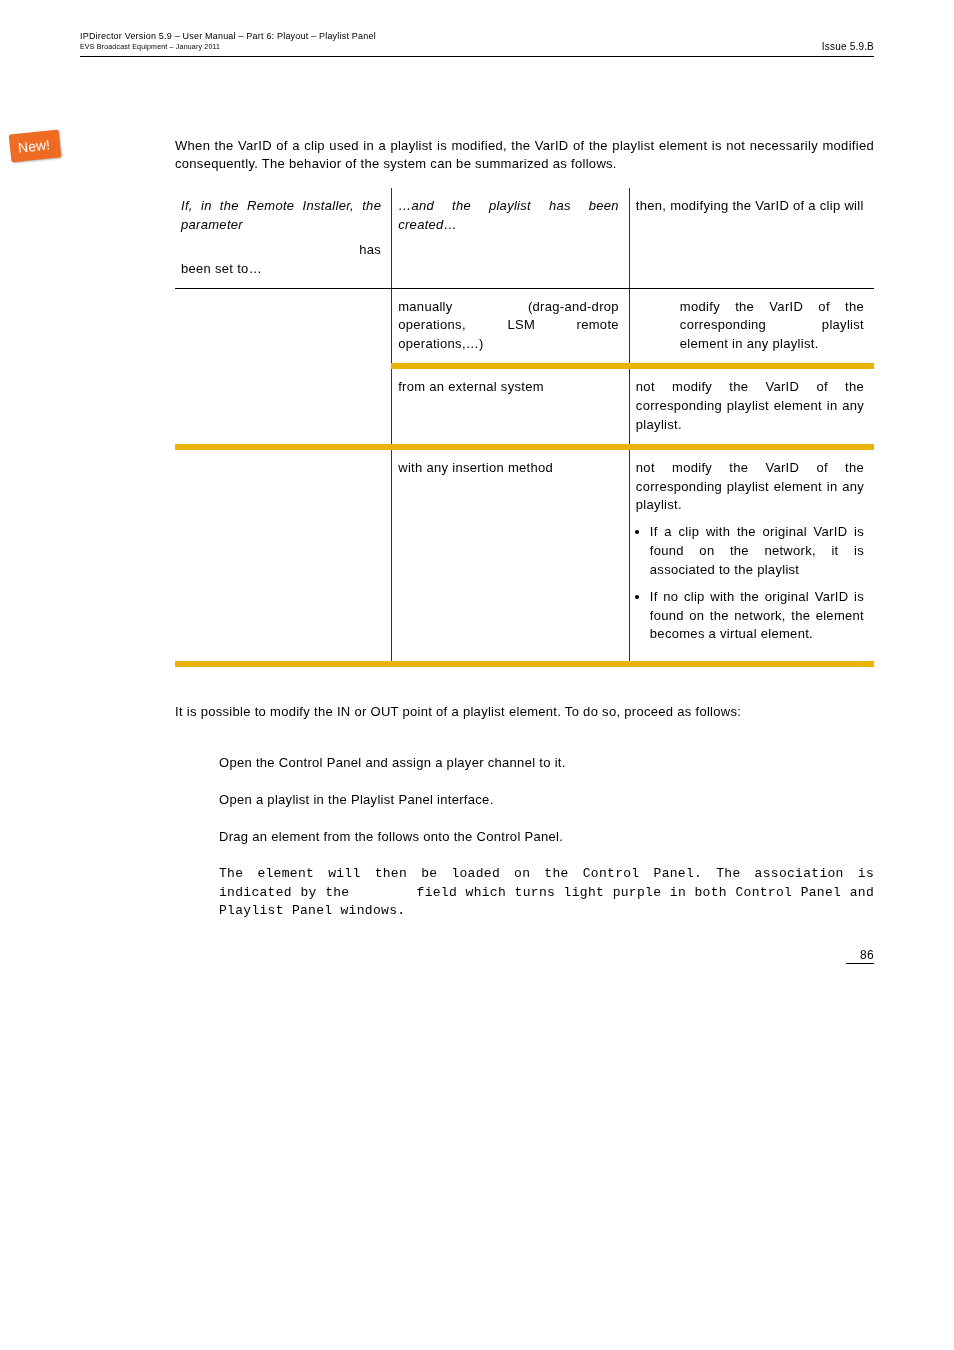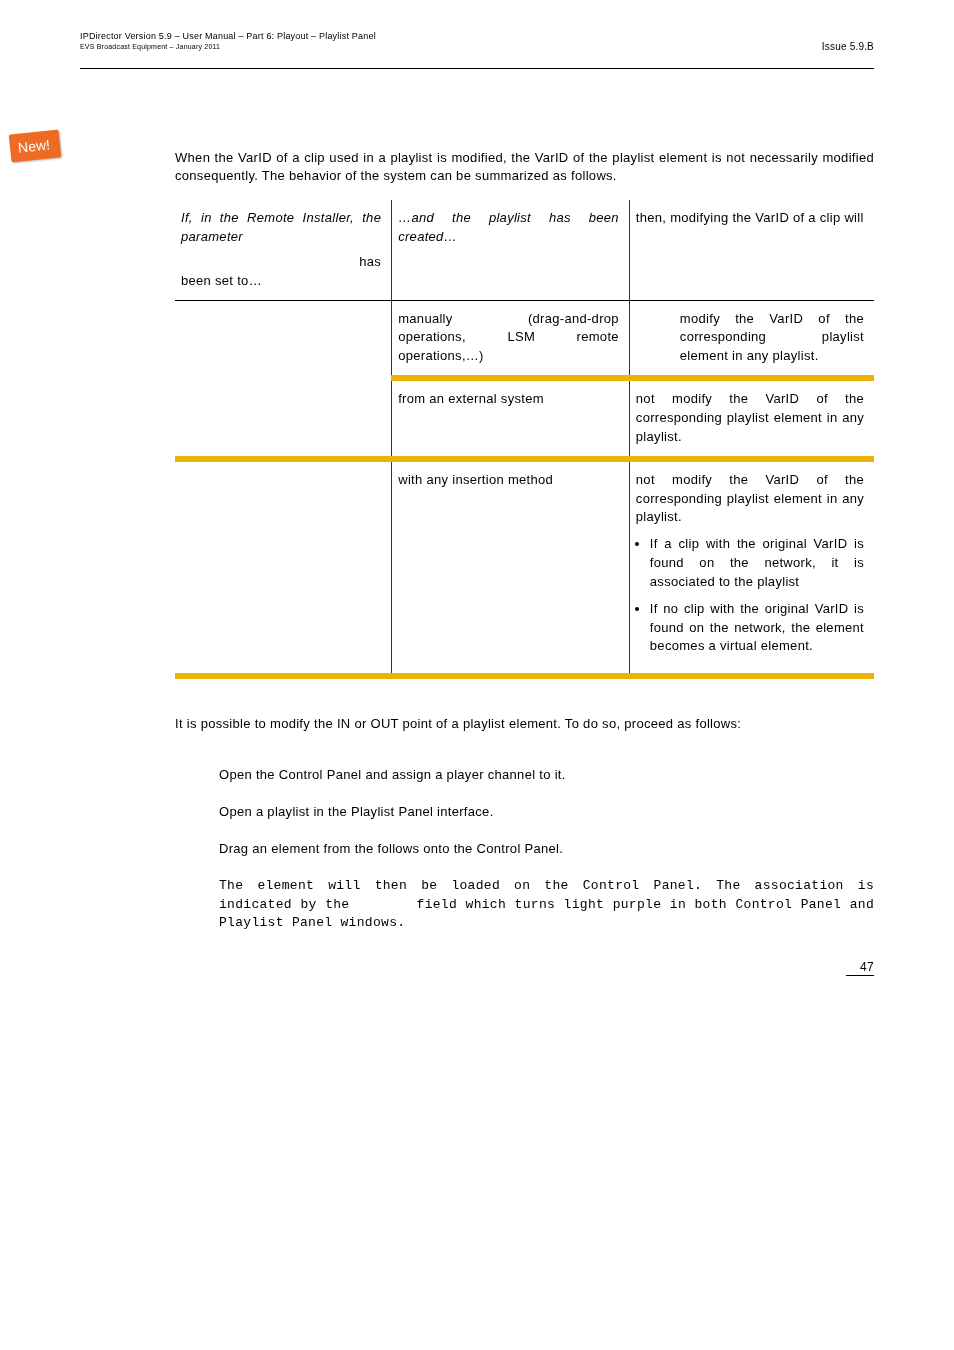--- a/index.html
+++ b/index.html
@@ -13,21 +13,21 @@
   }
   .page {
     padding: 30px 80px 30px 80px;
     position: relative;
   }
   .header-row {
     display: flex;
     justify-content: space-between;
     align-items: flex-end;
     font-size: 9px;
-    margin-bottom: 16px;
+    margin-bottom: 4px;
     letter-spacing: 0.2px;
   }
   .header-left { line-height: 1.35; }
   .issue-label { font-size: 10px; }
   .header-rule {
     border: none;
     border-top: 1px solid #000;
     margin: 0 0 40px 0;
   }
   .tag {
@@ -159,16 +159,16 @@
       <p>Open a playlist in the Playlist Panel interface.</p>
       <p>Drag an element from the follows onto the Control Panel.</p>
       <p style="text-align:justify;font-family:Liberation Mono, monospace;">
         <span>The element will then be loaded on the Control Panel. The association is indicated by the</span>
         <span style="display:inline-block; width:50px;"></span>
         <span>field which turns light purple in both Control Panel and Playlist Panel windows.</span>
       </p>
     </div>
 
     <div class="footer">
-      <span class="footer-num">47</span>
+      <span class="footer-num">86</span>
     </div>
   </div>
 </div>
 
 </body></html>

